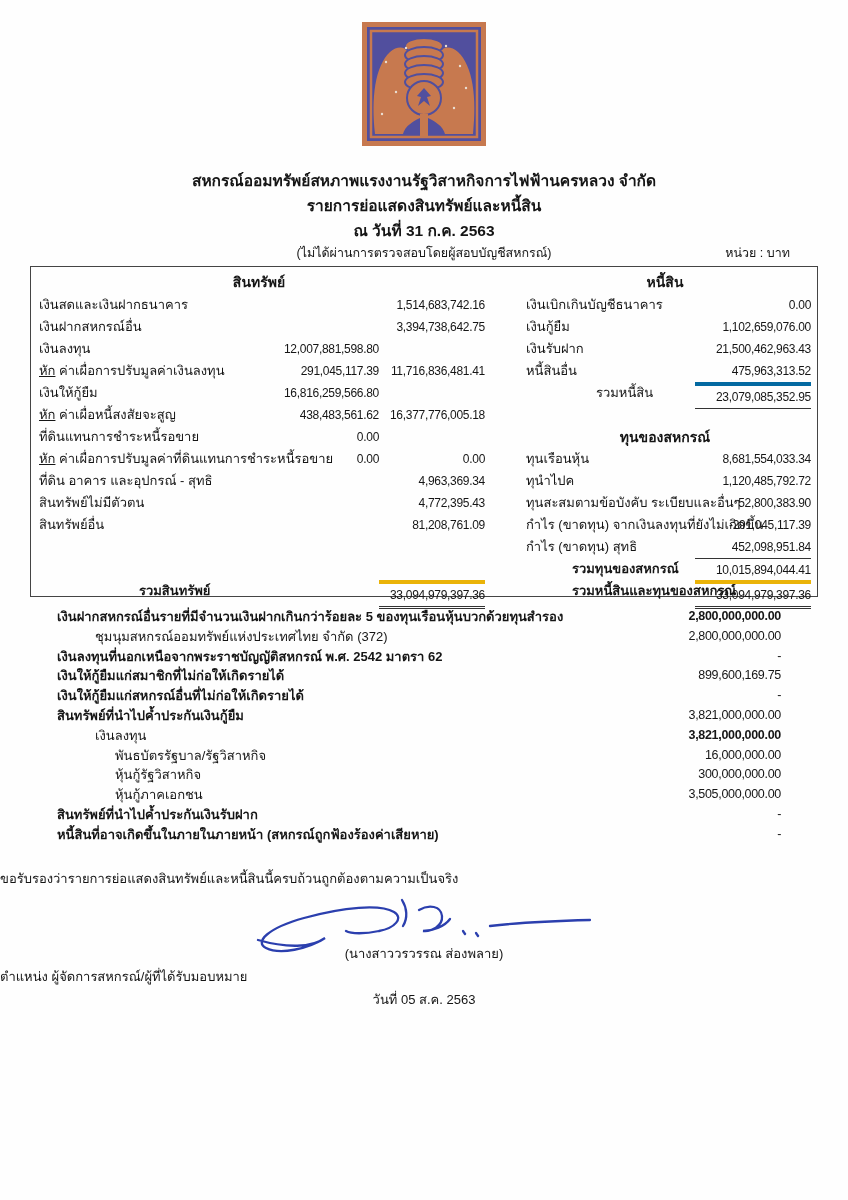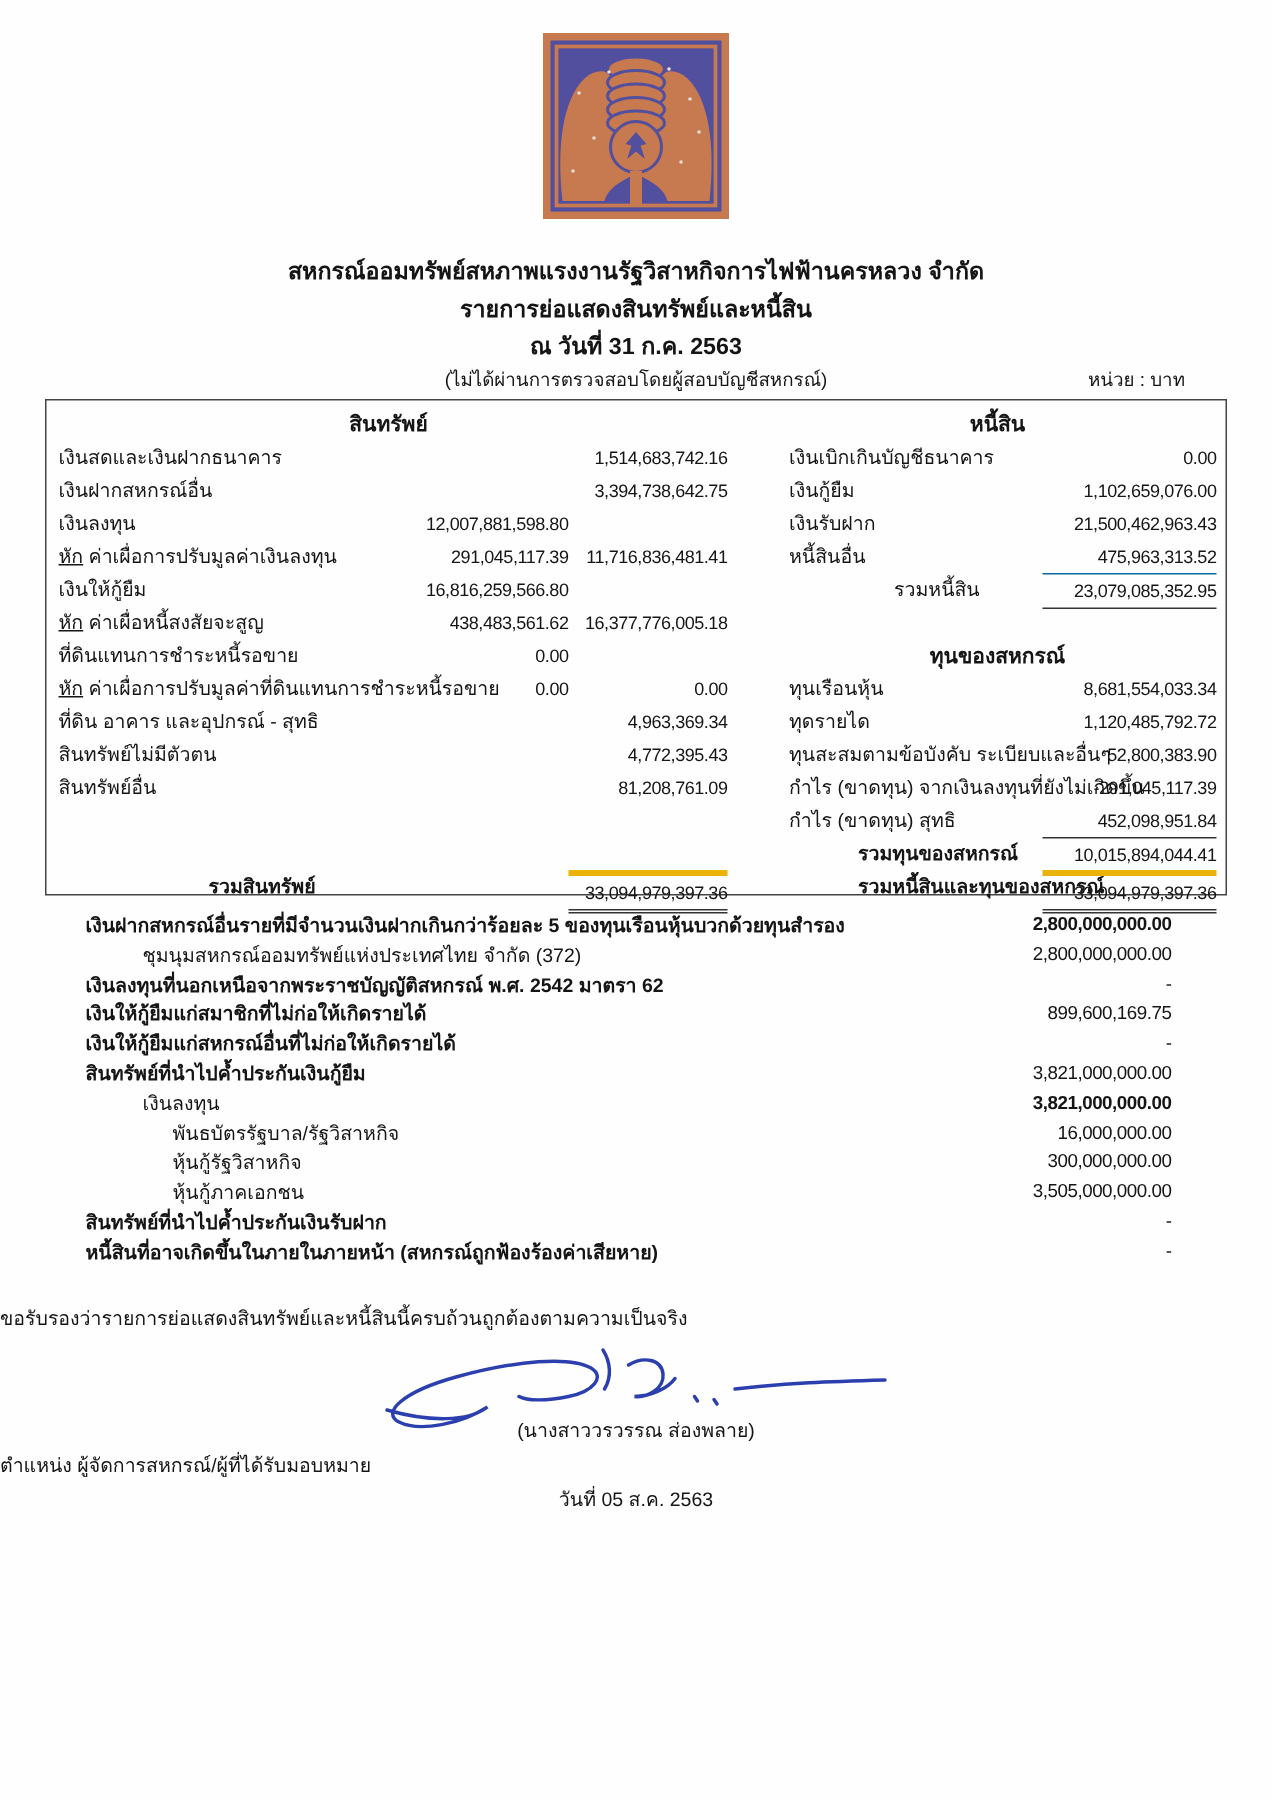--- a/index.html
+++ b/index.html
@@ -36,21 +36,21 @@
   .c-rl { padding-left:2px; overflow:visible;margin-left:11px; }
   .half-head { font-weight:bold; font-size:14px; text-align:center; }
   .span-left  { grid-column:1 / 4; }
   .span-right { grid-column:5 / 7; }
   .u { text-decoration:underline; }
   .rl-sub   { padding-left:72px; }
   .rl-total { padding-left:48px; font-weight:bold; }
   .ll-total { padding-left:108px; font-weight:bold; }
   .amt-in { display:block; }
   .line-t  .amt-in { border-top:1px solid #333; }
-  .line-tb .amt-in { border-top:1px solid #0369a1; border-bottom:1px solid #333; }
+  .line-tb .amt-in { border-top:4px solid #0369a1; border-bottom:1px solid #333; }
   .grand   .amt-in { border-top:4px solid #eab308; border-bottom:3px double #333; }
 
   
   .notes { position:absolute; left:57px; top:607px; width:724px; }
   .note-row { display:flex; height:19.8px; line-height:19.8px; font-size:13px; white-space:nowrap; }
   .note-label { flex:1; overflow:visible; }
   .note-value { width:170px; text-align:right; font-size:12.5px; letter-spacing:-0.3px; }
   .nb { font-weight:bold; }
   .ind1 { padding-left:38px; }
   .ind2 { padding-left:58px; }
@@ -186,21 +186,21 @@
       <span class="c-gap"></span>
       <span class="c-rl">ทุนเรือนหุ้น</span>
       <span class="c-ra">8,681,554,033.34</span>
     </div>
 
     <div class="bt-row">
       <span class="c-ll">ที่ดิน อาคาร และอุปกรณ์ - สุทธิ</span>
       <span class="c-a1"></span>
       <span class="c-a2">4,963,369.34</span>
       <span class="c-gap"></span>
-      <span class="c-rl">ทุดรายได</span>
+      <span class="c-rl">ทุนำไปค</span>
       <span class="c-ra">1,120,485,792.72</span>
     </div>
 
     <div class="bt-row">
       <span class="c-ll">สินทรัพย์ไม่มีตัวตน</span>
       <span class="c-a1"></span>
       <span class="c-a2">4,772,395.43</span>
       <span class="c-gap"></span>
       <span class="c-rl">ทุนสะสมตามข้อบังคับ ระเบียบและอื่นๆ</span>
       <span class="c-ra">52,800,383.90</span>

